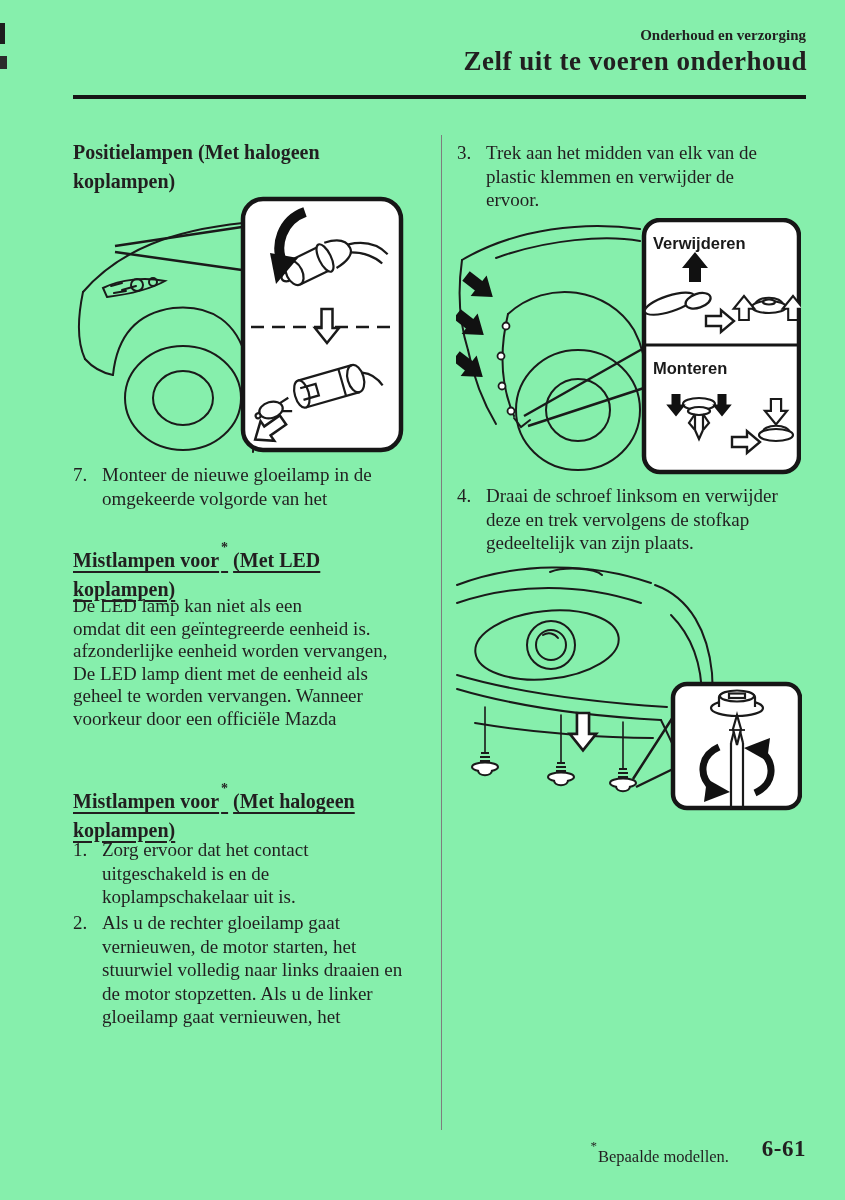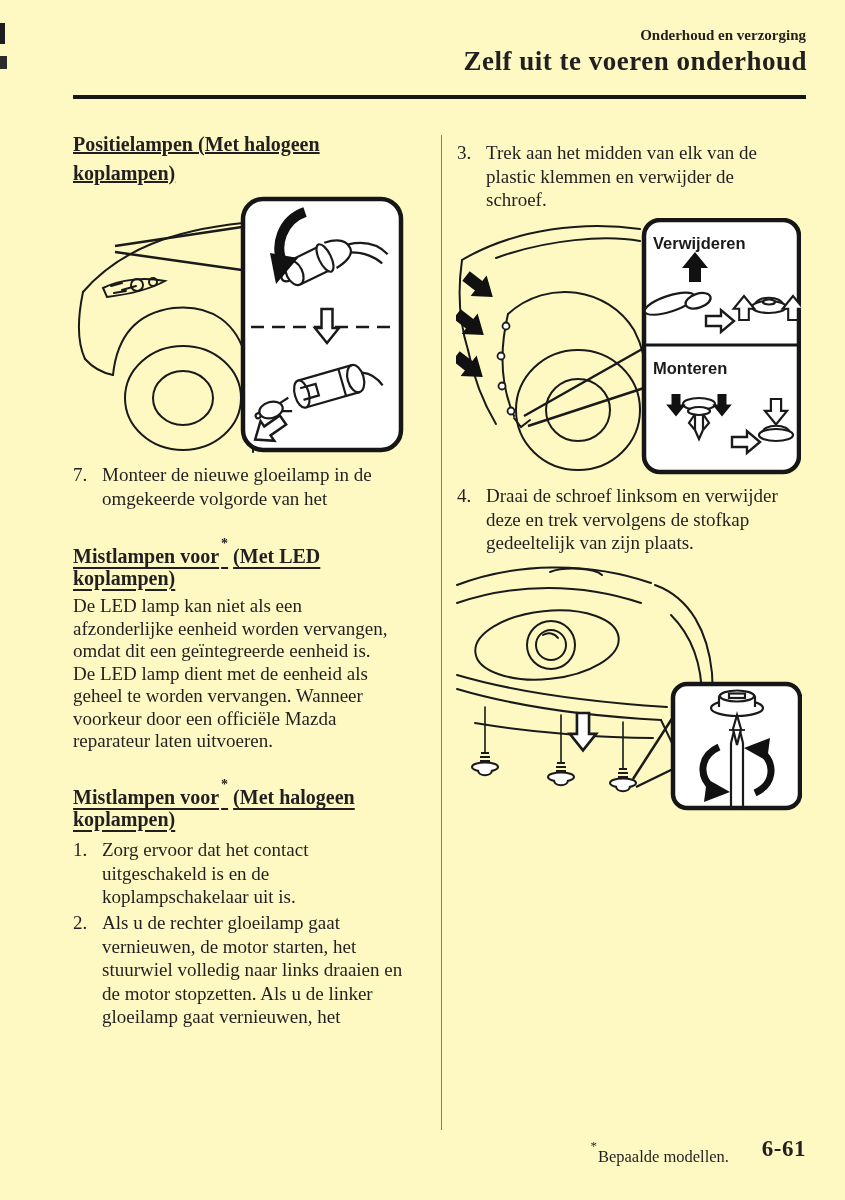--- a/index.html
+++ b/index.html
@@ -1,29 +1,29 @@
 <!DOCTYPE html>
 <html><head>
 <meta charset="utf-8">
 <style>
   html,body{margin:0;padding:0;background:#fff;}
   .page{
-    position:relative;width:845px;height:1200px;background:#fef9c3;
+    position:relative;width:845px;height:1200px;background:#86efac;
     font-family:"Liberation Serif", serif;color:#221f20;overflow:hidden;
     border-bottom:1px solid #e4e4e4;
   }
   .abs{position:absolute;}
   
   .section-title{top:27px;right:39px;font-size:15px;font-weight:bold;}
   .page-title{top:46px;right:38px;font-size:27px;font-weight:bold;letter-spacing:0.5px;margin-left:12px;}
   .header-rule{top:95px;left:73px;width:733px;height:4px;background:#161616;}
   .col-divider{top:135px;left:441px;width:1px;height:995px;background:#7e7e7e;}
   
   .h-plain{font-size:20px;font-weight:bold;line-height:29px;width:360px;}
-  .h-underline{font-size:20px;font-weight:bold;line-height:22px;width:360px;}
+  .h-underline{font-size:20px;font-weight:bold;line-height:29px;width:360px;}
   .h-underline .hline{text-decoration:underline;text-decoration-thickness:2px;text-underline-offset:4px;display:table;}
   sup.ast{font-size:14px;position:relative;top:-7px;margin:0 5px 0 2px;font-weight:bold;}
   
   .step{font-size:19px;line-height:23.5px;padding-left:29px;width:330px;}
   .step .num{position:absolute;left:0;top:0;}
   .para{font-size:19px;line-height:22.5px;width:365px;}
   
   .footnote{top:1143px;right:116px;font-size:16.5px;}
   .footnote sup{font-size:13px;position:relative;top:-5px;margin-right:1px;}
   .pagenum{top:1136px;right:39px;font-size:23px;font-weight:bold;letter-spacing:0.5px;}
@@ -39,21 +39,21 @@
 <div class="page">
 
   <div class="abs edge-mark1"></div>
   <div class="abs edge-mark2"></div>
 
   <div class="abs section-title">Onderhoud en verzorging</div>
   <div class="abs page-title">Zelf uit te voeren onderhoud</div>
   <div class="abs header-rule"></div>
   <div class="abs col-divider"></div>
 
-  <div class="abs h-plain" style="left:73px;top:130px;text-decoration:underline;">
+  <div class="abs h-plain" style="left:73px;top:138px;">
     <div>Positielampen (Met halogeen</div>
     <div>koplampen)</div>
   </div>
 
   <svg class="abs" style="left:75px;top:196px;" width="330" height="258" viewBox="0 0 330 258">
     <g stroke="#1a1a1a" stroke-width="2" fill="none" stroke-linecap="round">
 
       <path d="M8,96 C45,53 100,34 168,27"></path>
       <path d="M8,96 C3,120 2,146 10,163"></path>
       <path d="M10,163 C18,172 28,177 38,179"></path>
@@ -118,26 +118,25 @@
     <div class="hline">
         <span>Mistlampen voor</span>
         <sup class="ast">*</sup>
         <span>(Met LED</span>
       </div>
     <div class="hline">koplampen)</div>
   </div>
 
   <div class="abs para" style="left:73px;top:595px;">
     <div>De LED lamp kan niet als een</div>
+    <div>omdat dit een geïntegreerde eenheid is.</div>
     <div>afzonderlijke eenheid worden vervangen,</div>
-    <div>omdat dit een geïntegreerde eenheid is.</div>
     <div>De LED lamp dient met de eenheid als</div>
     <div>geheel te worden vervangen. Wanneer</div>
     <div>voorkeur door een officiële Mazda</div>
-    <div>reparateur laten uitvoeren.</div>
   </div>
 
   <div class="abs h-underline" style="left:73px;top:781px;">
     <div class="hline">
         <span>Mistlampen voor</span>
         <sup class="ast">*</sup>
         <span>(Met halogeen</span>
       </div>
     <div class="hline">koplampen)</div>
   </div>
@@ -155,21 +154,21 @@
     <div>vernieuwen, de motor starten, het</div>
     <div>stuurwiel volledig naar links draaien en</div>
     <div>de motor stopzetten. Als u de linker</div>
     <div>gloeilamp gaat vernieuwen, het</div>
   </div>
 
   <div class="abs step" style="left:457px;top:141px;">
     <span class="num">3.</span>
     <div>Trek aan het midden van elk van de</div>
     <div>plastic klemmen en verwijder de</div>
-    <div>schroef.</div>
+    <div>ervoor.</div>
   </div>
 
   <svg class="abs" style="left:456px;top:218px;" width="345" height="257" viewBox="0 0 345 257">
     <g stroke="#1a1a1a" stroke-width="2" fill="none" stroke-linecap="round">
       <path d="M6,42 C60,10 130,3 184,11"></path>
       <path d="M40,40 C92,21 150,17 184,23"></path>
       <path d="M6,42 C2,70 2,100 12,132"></path>
       <path d="M12,132 C18,162 28,186 40,206"></path>
       <path d="M52,96 C44,130 44,166 58,198"></path>
       <path d="M52,96 C92,60 152,70 178,112 C190,134 192,160 188,186"></path>

